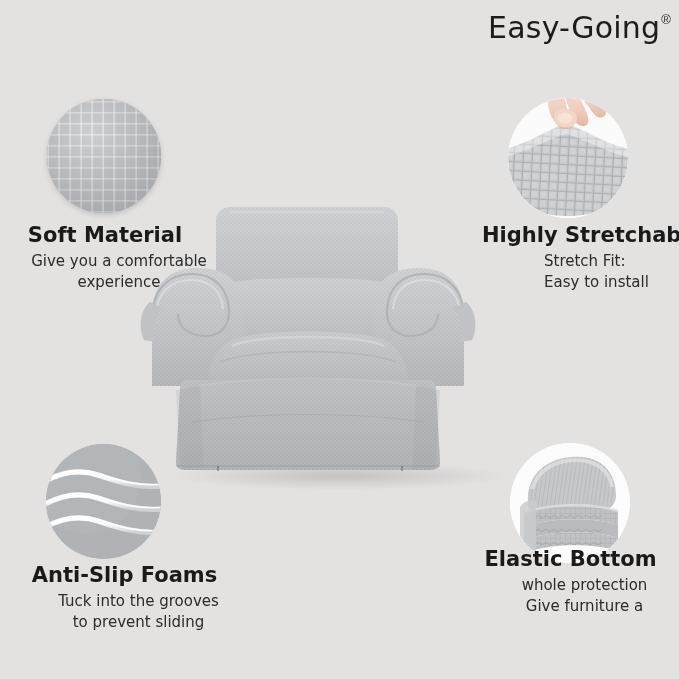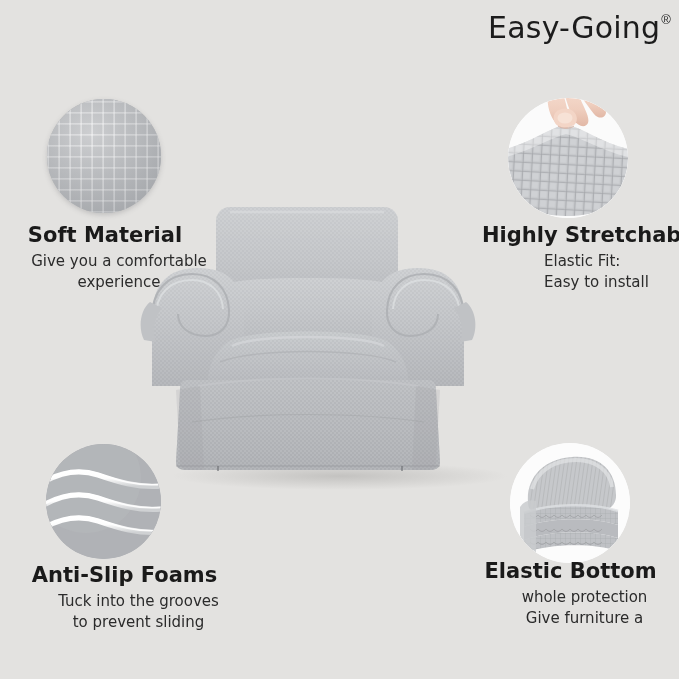--- a/index.html
+++ b/index.html
@@ -77,21 +77,21 @@
 
   #feature-soft        { left: 0px;   top: 222px; width: 210px; text-align: center; }
   #feature-soft .feature-sub { text-align: center; }
 
   #feature-stretch     { left: 482px; top: 222px; width: 197px; text-align: center; }
   #feature-stretch .feature-sub { text-align: left; padding-left: 62px; }
 
   #feature-foam        { left: 17px;   top: 562px; width: 215px; text-align: center; }
   #feature-foam .feature-sub { text-align: center; }
 
-  #feature-elastic     { left: 462px; top: 558px; width: 217px; text-align: center; }
+  #feature-elastic     { left: 462px; top: 546px; width: 217px; text-align: center; }
   #feature-elastic .feature-sub { text-align: center; }
 
   
   .circle {
     position: absolute;
     border-radius: 50%;
     overflow: hidden;
   }
   .circle-soft {
     left: 47px; top: 99px; width: 114px; height: 114px;
@@ -200,21 +200,21 @@
         <path d="M48 14 C 52 10 60 9 65 13 C 70 17 70 24 66 27 C 60 31 50 30 47 25 C 45 21 45 17 48 14 Z" fill="#f3d5c6"></path>
         <ellipse cx="57" cy="20" rx="7.5" ry="5.5" fill="#f7e2d6"></ellipse>
         <path d="M50 28 C 54 31 62 31 66 28" stroke="#d9ad99" stroke-width="1" fill="none" opacity="0.8"></path>
       </g>
     </svg>
   </div>
 
   <div class="feature" id="feature-stretch">
     <div class="feature-title">Highly Stretchable</div>
     <div class="feature-sub">
-      <div>Elastic Fit:</div>
+      <div>Stretch Fit:</div>
       <div>Easy to install</div>
     </div>
   </div>
 
   <div class="circle circle-foam">
     <svg class="circle-svg" viewBox="0 0 115 115" xmlns="http://www.w3.org/2000/svg">
       <defs>
         <linearGradient id="foam-g" x1="0" y1="0" x2="0" y2="1">
           <stop offset="0%" stop-color="#ffffff"></stop>
           <stop offset="45%" stop-color="#fdfdfd"></stop>

